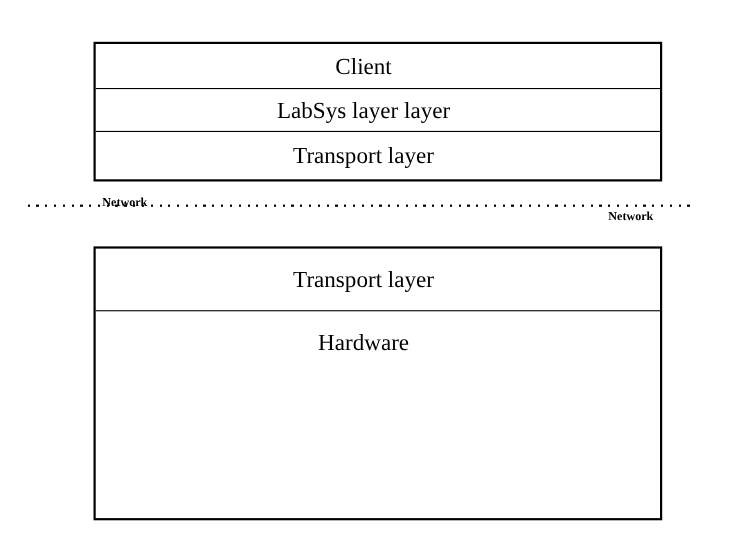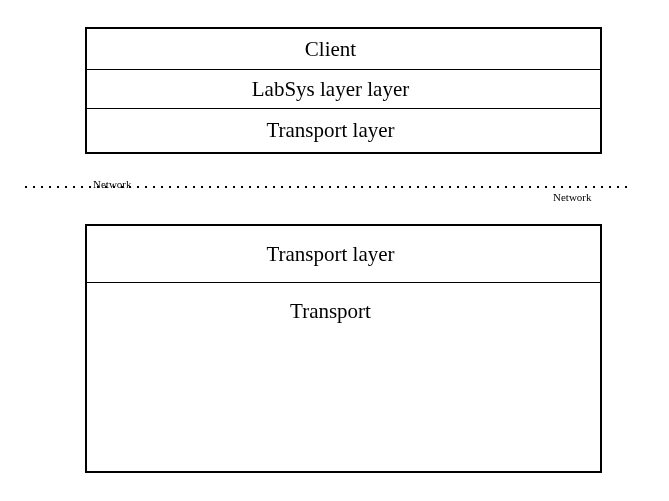--- a/index.html
+++ b/index.html
@@ -17,21 +17,21 @@
     overflow: hidden;
   }
   .stack {
     position: absolute;
     left: 85px;
     width: 517px;
     border: 2px solid #000000;
     box-sizing: border-box;
     background: #ffffff;
   }
-  .stack-top { top: 27px; height: 127px; }
+  .stack-top { top: 38px; height: 127px; }
   .stack-bottom { top: 224px; height: 249px; }
   .row {
     display: flex;
     align-items: center;
     justify-content: center;
     padding-right: 26px; 
     border-bottom: 1px solid #000000;
     box-sizing: border-box;
   }
   .row:last-child { border-bottom: none; }
@@ -49,20 +49,21 @@
     height: 2px;
     background-image: repeating-linear-gradient(to right, #000000 0 2px, transparent 2px 8px);
   }
   .net-label {
     position: absolute;
     font-size: 11px;
     line-height: 13px;
     color: #000000;
     white-space: nowrap;
     background: transparent;
+    font-weight: bold;
   }
   .net-label-left  { left: 93px;  top: 178px; }
   .net-label-right { left: 553px; top: 191px; }
 </style>
 </head>
 <body>
 
 <div class="canvas">
 
   <div class="stack stack-top">
@@ -79,17 +80,17 @@
 
   <div class="network-line"></div>
   <span class="net-label net-label-left">Network</span>
   <span class="net-label net-label-right">Network</span>
 
   <div class="stack stack-bottom">
     <div class="row" style="height:57px">
       <span class="layer-label">Transport layer</span>
     </div>
     <div class="row" style="height:56px">
-      <span class="layer-label">Transport</span>
+      <span class="layer-label">Hardware</span>
     </div>
   </div>
 
 </div>
 
 </body></html>

